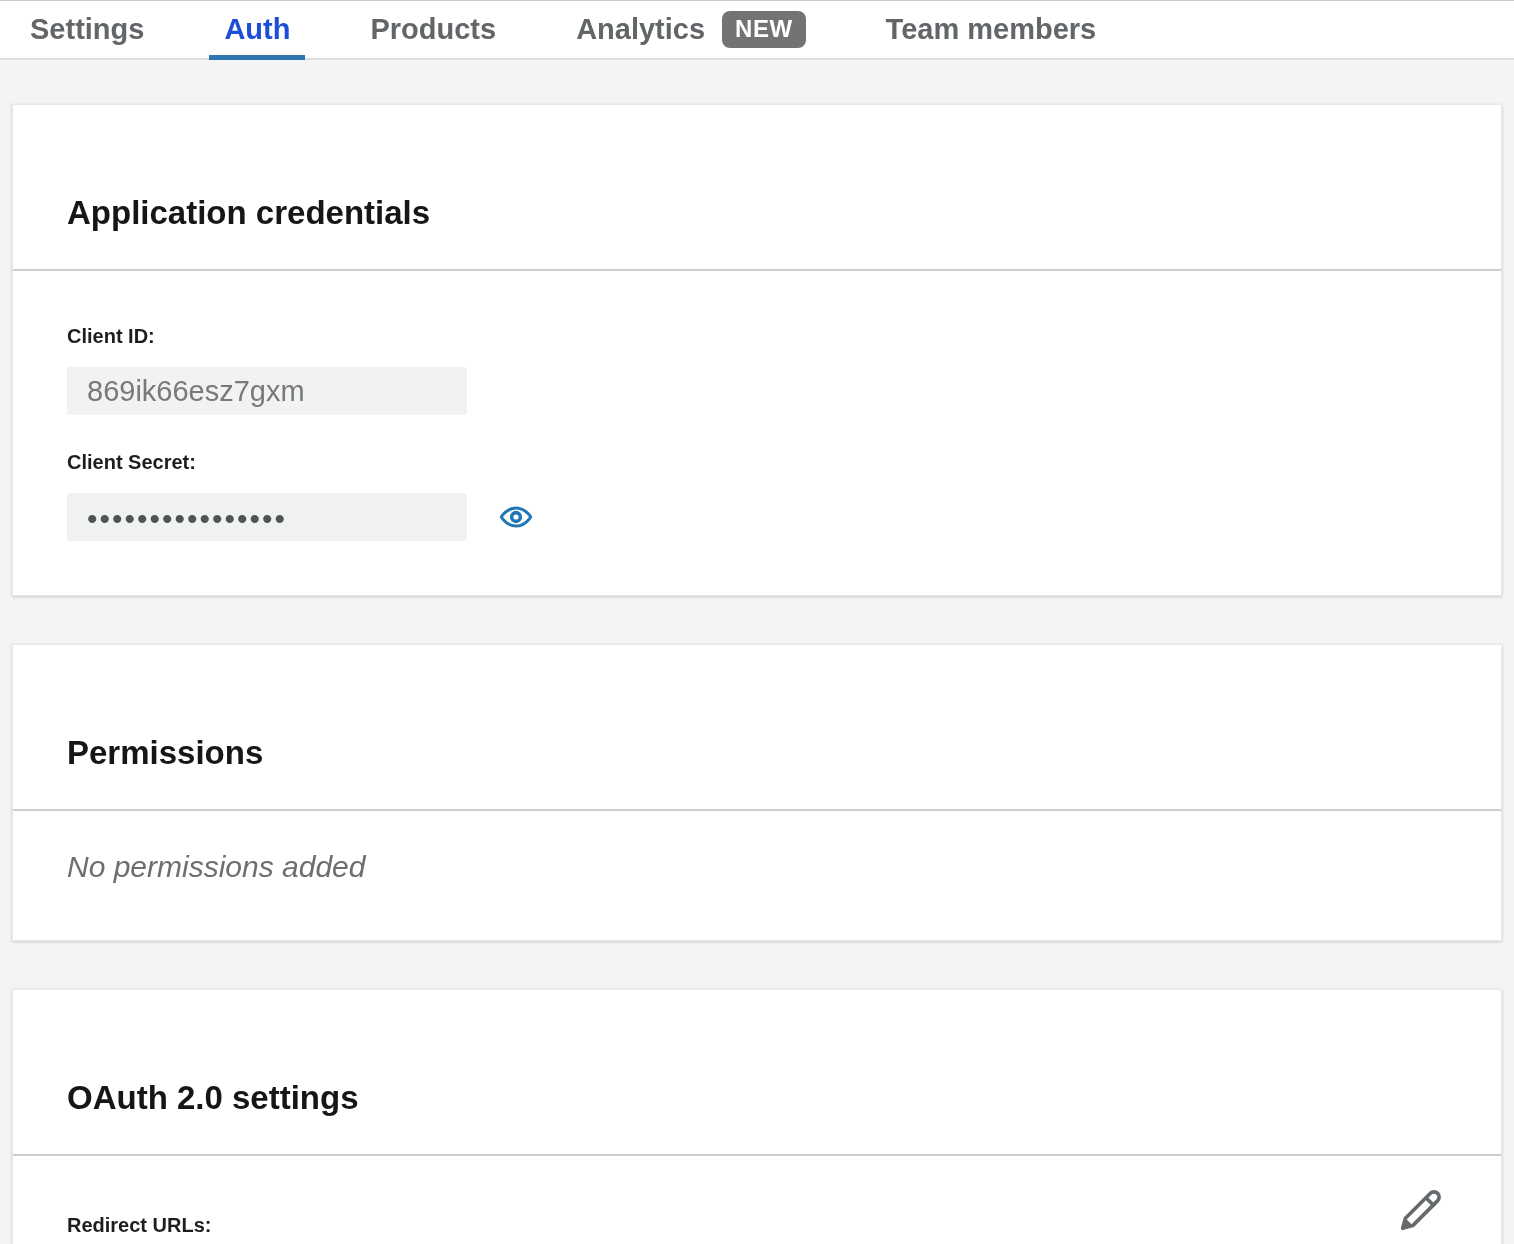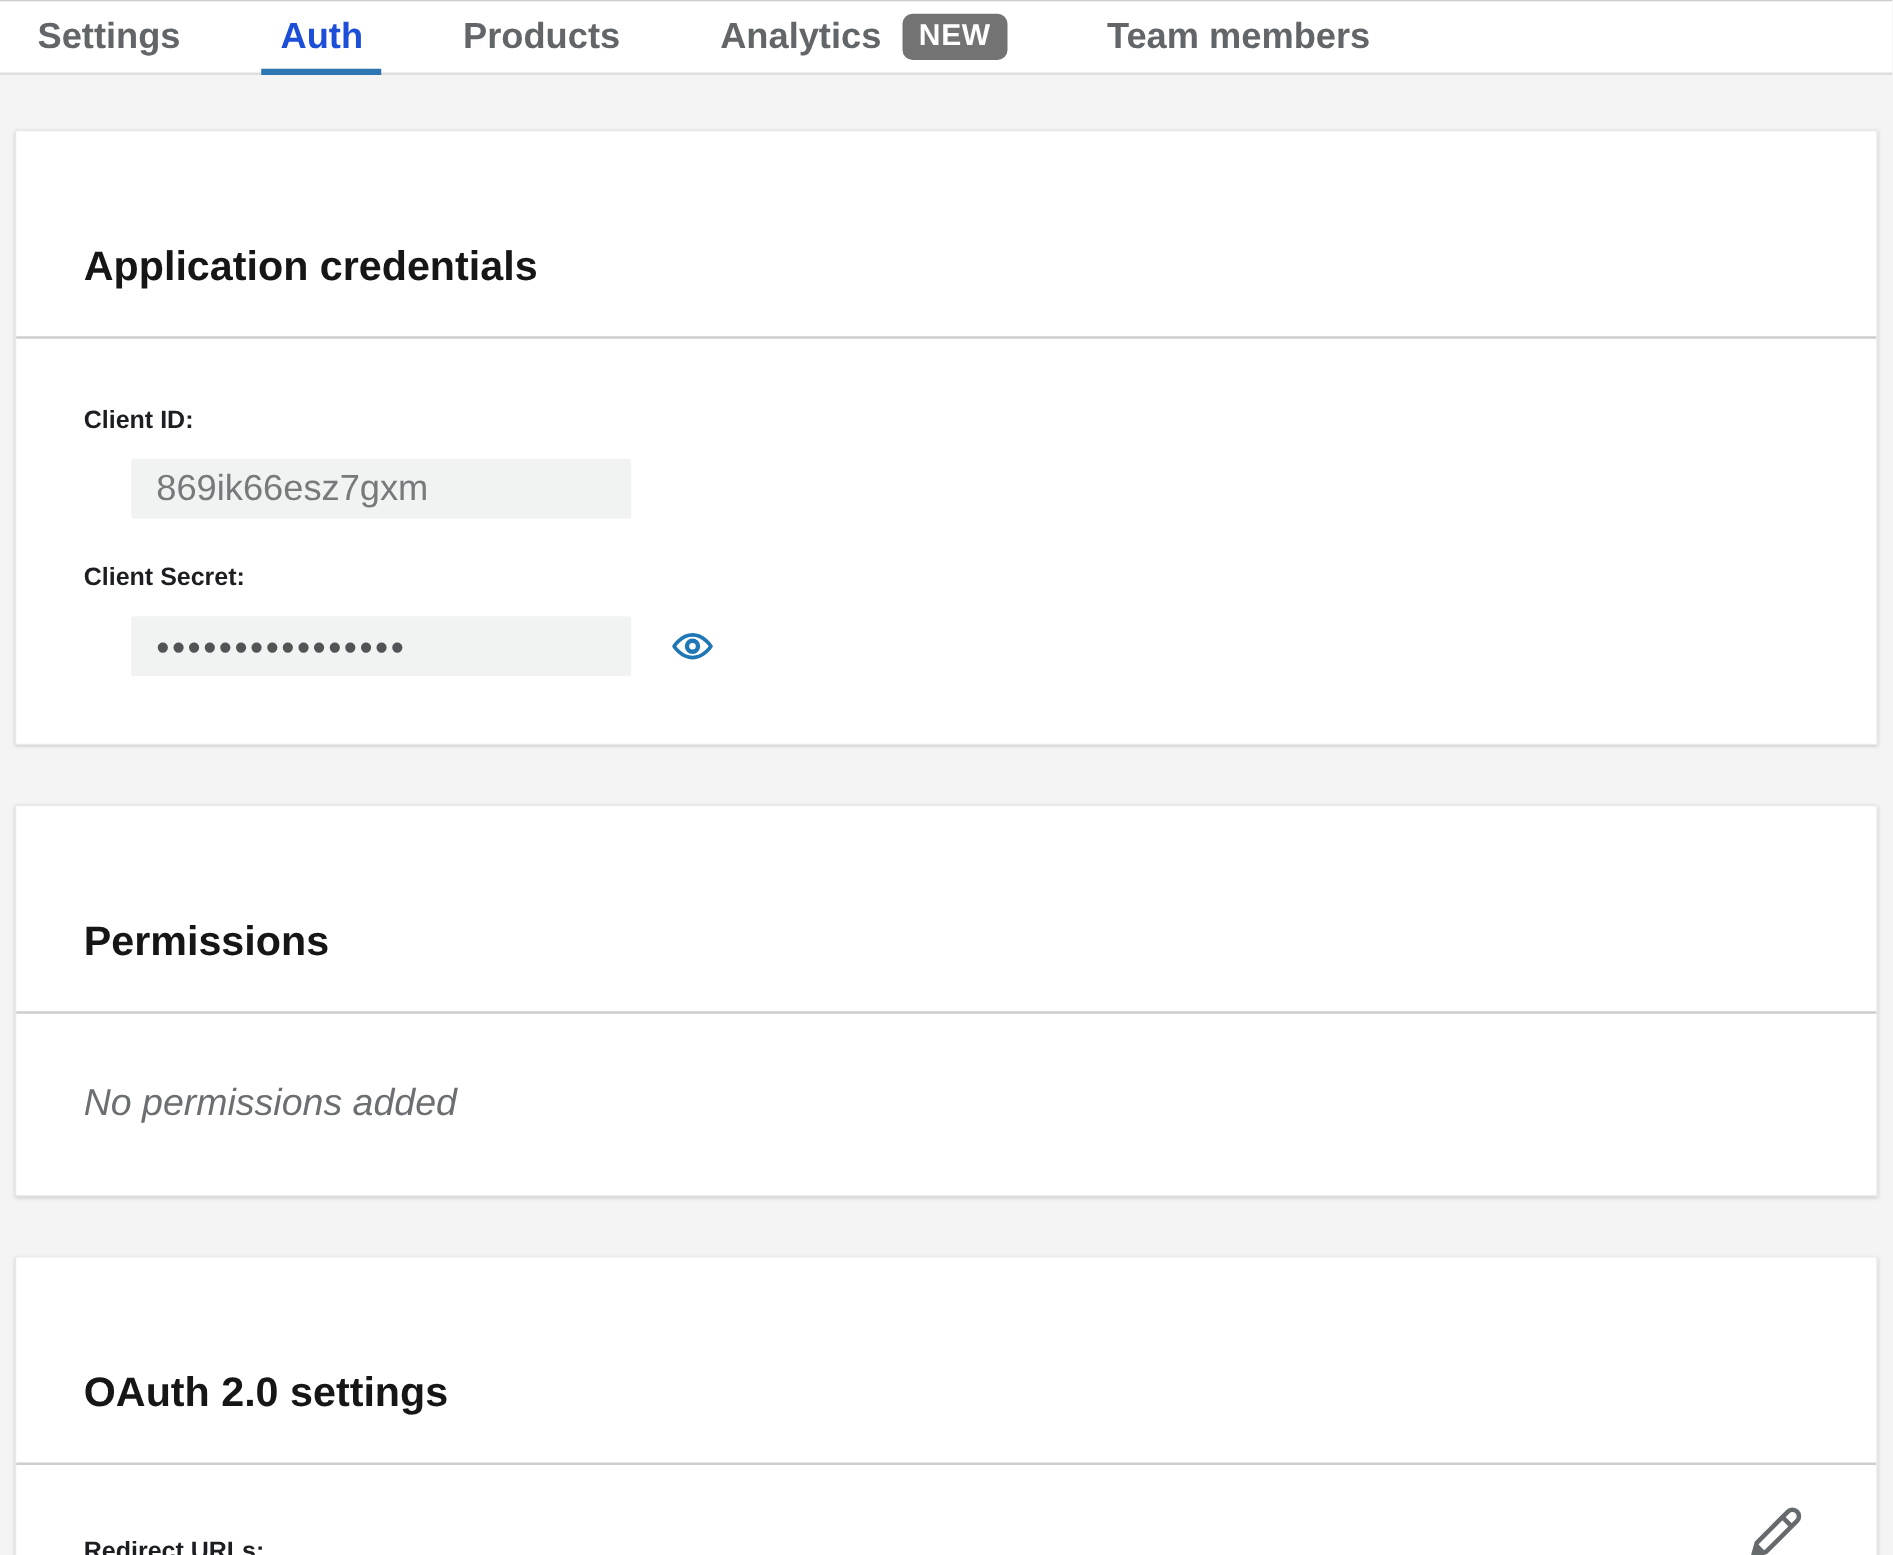--- a/index.html
+++ b/index.html
@@ -86,42 +86,41 @@
   .readonly-input {
     width: 400px;
     height: 48px;
     background: #f1f2f2;
     border-radius: 2px;
     display: flex;
     align-items: center;
     padding: 0 20px;
     font-size: 29px;
     color: #77797b;
-    margin-left: 38px;
   }
   .readonly-input.masked {
     font-size: 30px;
     letter-spacing: 2px;
     color: #515456;
     padding-top: 4px;
   }
   .secret-row { display: flex; align-items: center; }
   .eye-button {
     background: none;
     border: none;
     padding: 0;
     margin-left: 32px;
     color: #2077b5;
     cursor: pointer;
     display: flex;
     align-items: center;
   }
 
   
-  .empty-body { padding: 54px 54px 55px; }
+  .empty-body { padding: 38px 54px 55px; }
   .empty-text {
     font-style: italic;
     font-size: 30px;
     line-height: 36px;
     color: #6c6f72;
   }
 
   
   .oauth-body { padding: 52px 54px 46px; position: relative; }
   .edit-button {

